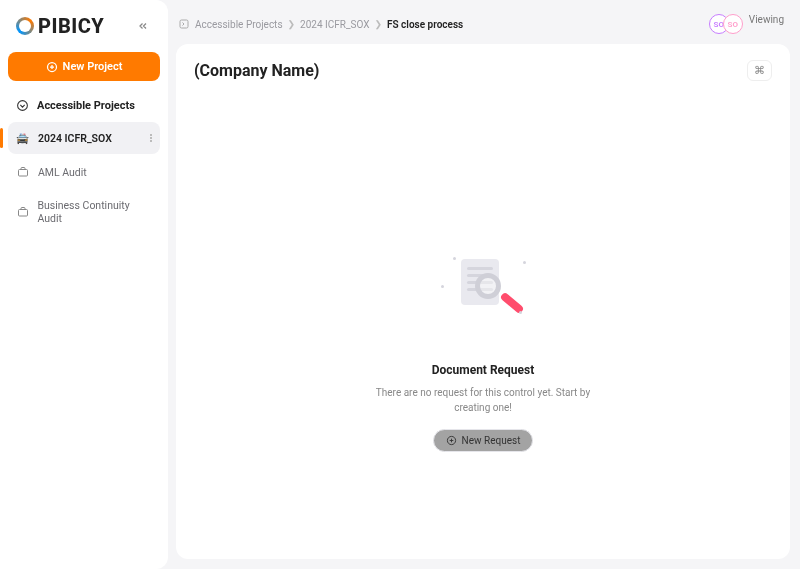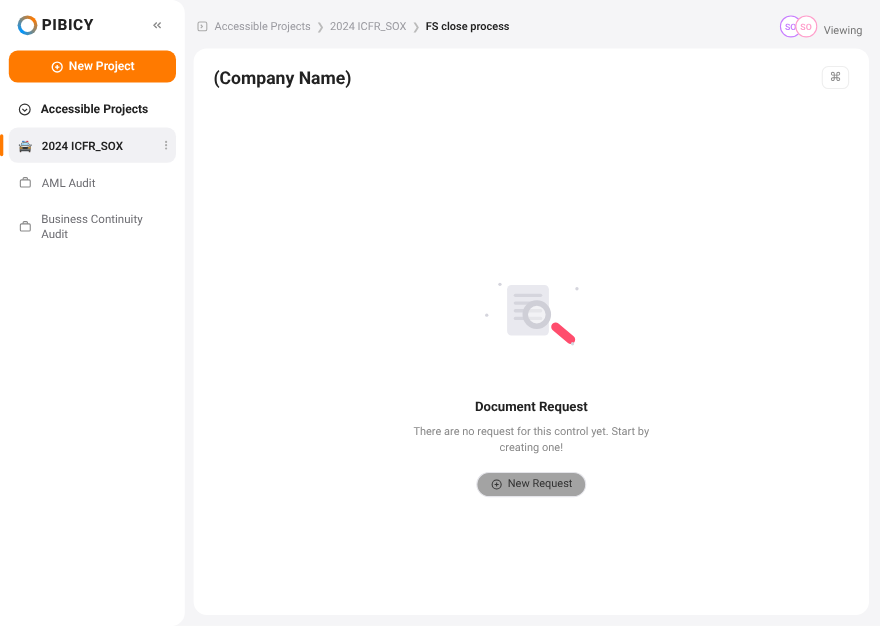--- a/index.html
+++ b/index.html
@@ -3,21 +3,21 @@
   <meta charset="utf-8">
   <style>
     * { margin: 0; padding: 0; box-sizing: border-box; font-family: -apple-system, BlinkMacSystemFont, 'Segoe UI', Roboto, sans-serif; }
     body { background: #f5f5f7; width: 800px; height: 569px; overflow: hidden; display: flex; }
     
     .sidebar { width: 168px; background: #fff; height: 100%; border-radius: 0 12px 12px 0; display: flex; flex-direction: column; padding: 10px 8px; }
     .logo-row { display: flex; align-items: center; justify-content: space-between; padding: 4px 8px 14px 8px; }
     .logo { display: flex; align-items: center; gap: 4px; }
     .logo-mark { width: 18px; height: 18px; border-radius: 50%; background: conic-gradient(from 45deg, #ff7a00, #0096ff, #ff7a00); position: relative; }
     .logo-mark::after { content:''; position:absolute; top:3px; left:3px; right:3px; bottom:3px; background:#fff; border-radius:50%;}
-    .logo-text { font-size: 14px; font-weight: 800; letter-spacing: 0.5px; color: #222; }
+    .logo-text { font-size: 20px; font-weight: 800; letter-spacing: 0.5px; color: #222; }
     .collapse-btn { width: 18px; height: 18px; display: flex; align-items: center; justify-content: center; cursor: pointer; color: #888; }
     
     .new-project-btn { background: #ff7a00; color: #fff; border: none; border-radius: 8px; padding: 8px 10px; font-size: 11px; font-weight: 600; cursor: pointer; display: flex; align-items: center; justify-content: center; gap: 5px; }
     
     .section-header { display: flex; align-items: center; gap: 8px; padding: 18px 8px 10px 8px; font-size: 11px; font-weight: 700; color: #222; }
     .section-header .chev { color:#333; }
     
     .project-list { display: flex; flex-direction: column; gap: 2px; }
     .project-item { display: flex; align-items: center; padding: 9px 8px; font-size: 10.5px; color: #6b6b70; border-radius: 8px; cursor: pointer; position: relative; }
     .project-item .picon { width: 14px; height: 14px; margin-right: 8px; display: inline-flex; align-items:center; justify-content:center; color:#888;}
@@ -28,21 +28,21 @@
     .dot {width:2px;height:2px;background:#aaa;border-radius:50%;}
     
     .main { flex: 1; padding: 10px 10px 10px 8px; display: flex; flex-direction: column; }
     .topbar { display: flex; align-items: center; justify-content: space-between; padding: 4px 6px 10px 2px; }
     .breadcrumbs { display: flex; align-items: center; gap: 5px; font-size: 10px; color: #9a9aa0; }
     .breadcrumbs .crumb { cursor: pointer; }
     .breadcrumbs .crumb.current { color: #222; font-weight: 600; }
     .breadcrumbs .sep { color:#bbb; font-size:9px;}
     .bc-icon { width:12px;height:12px;color:#aaa;}
     
-    .viewing-chip { display: flex; align-items: flex-end; gap: 6px; font-size: 10px; color: #777; }
+    .viewing-chip { display: flex; align-items: flex-start; gap: 6px; font-size: 10px; color: #777; }
     .avatars { display: flex; }
     .avatar { width: 20px; height: 20px; border-radius: 50%; font-size:8px; display:flex; align-items:center; justify-content:center; font-weight:600; }
     .avatar.a1 { border:1.5px solid #c77dff; color:#c77dff; background:#fff; }
     .avatar.a2 { border:1.5px solid #ff9ecb; color:#ff9ecb; background:#fff; margin-left:-6px; }
     
     .content-card { flex:1; background:#fff; border-radius: 12px; padding: 16px 18px; display:flex; flex-direction:column; }
     .card-header { display:flex; align-items:center; justify-content:space-between; padding-bottom:12px; }
     .company-name { font-size: 16px; font-weight: 700; color:#222; }
     .search-wrap { display:flex; align-items:center; gap:6px; }
     .search-box { display:flex; align-items:center; gap:6px; border:1px solid #eee; border-radius:8px; padding:5px 8px; width: 150px; color:#aaa;}

